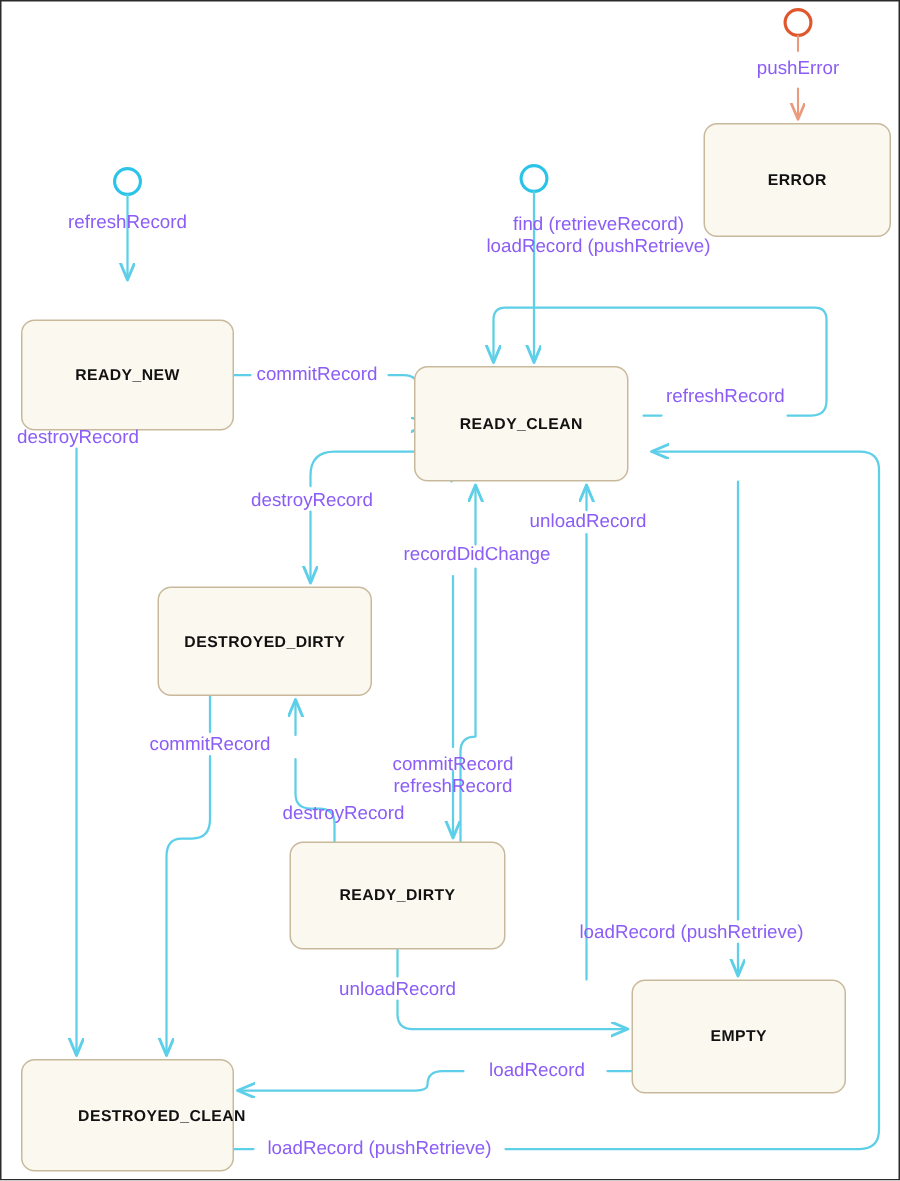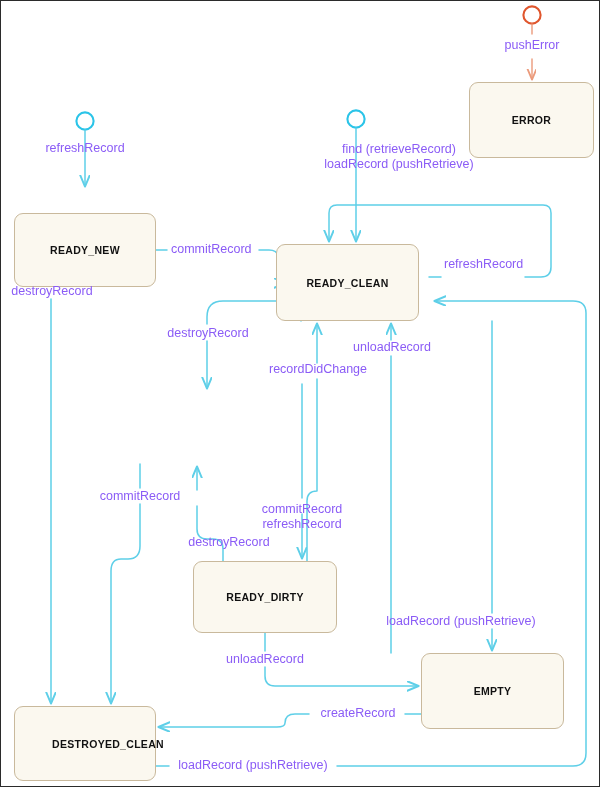--- a/index.html
+++ b/index.html
@@ -105,20 +105,23 @@
   </div>
 
   <div class="state-node" style="left:275px;top:243px;width:143px;height:77px;">
     <span>READY_CLEAN</span>
   </div>
 
   <div class="state-node" style="left:468px;top:81px;width:125px;height:76px;">
     <span>ERROR</span>
   </div>
 
+  <div class="state-node" style="left:104px;top:390px;width:143px;height:73px;">
+    <span>DESTROYED_DIRTY</span>
+  </div>
 
   <div class="state-node" style="left:192px;top:560px;width:144px;height:72px;">
     <span>READY_DIRTY</span>
   </div>
 
   <div class="state-node" style="left:420px;top:652px;width:143px;height:76px;text-align:right;">
     <span>EMPTY</span>
   </div>
 
   <div class="state-node" style="left:13px;top:705px;width:142px;height:75px;padding-left:46px;">
@@ -152,17 +155,17 @@
 
   <div class="edge-label center" style="left:301px;top:501px;text-align:center;">
     <div>commitRecord</div>
     <div>refreshRecord</div>
   </div>
 
   <div class="edge-label center" style="left:264px;top:651px;">unloadRecord</div>
 
   <div class="edge-label center" style="left:460px;top:613px;">loadRecord (pushRetrieve)</div>
 
-  <div class="edge-label center" style="left:357px;top:705px;">createRecord</div>
+  <div class="edge-label center" style="left:357px;top:705px;">loadRecord</div>
 
   <div class="edge-label center" style="left:252px;top:757px;">loadRecord (pushRetrieve)</div>
 
 </div>
 
 </body></html>

